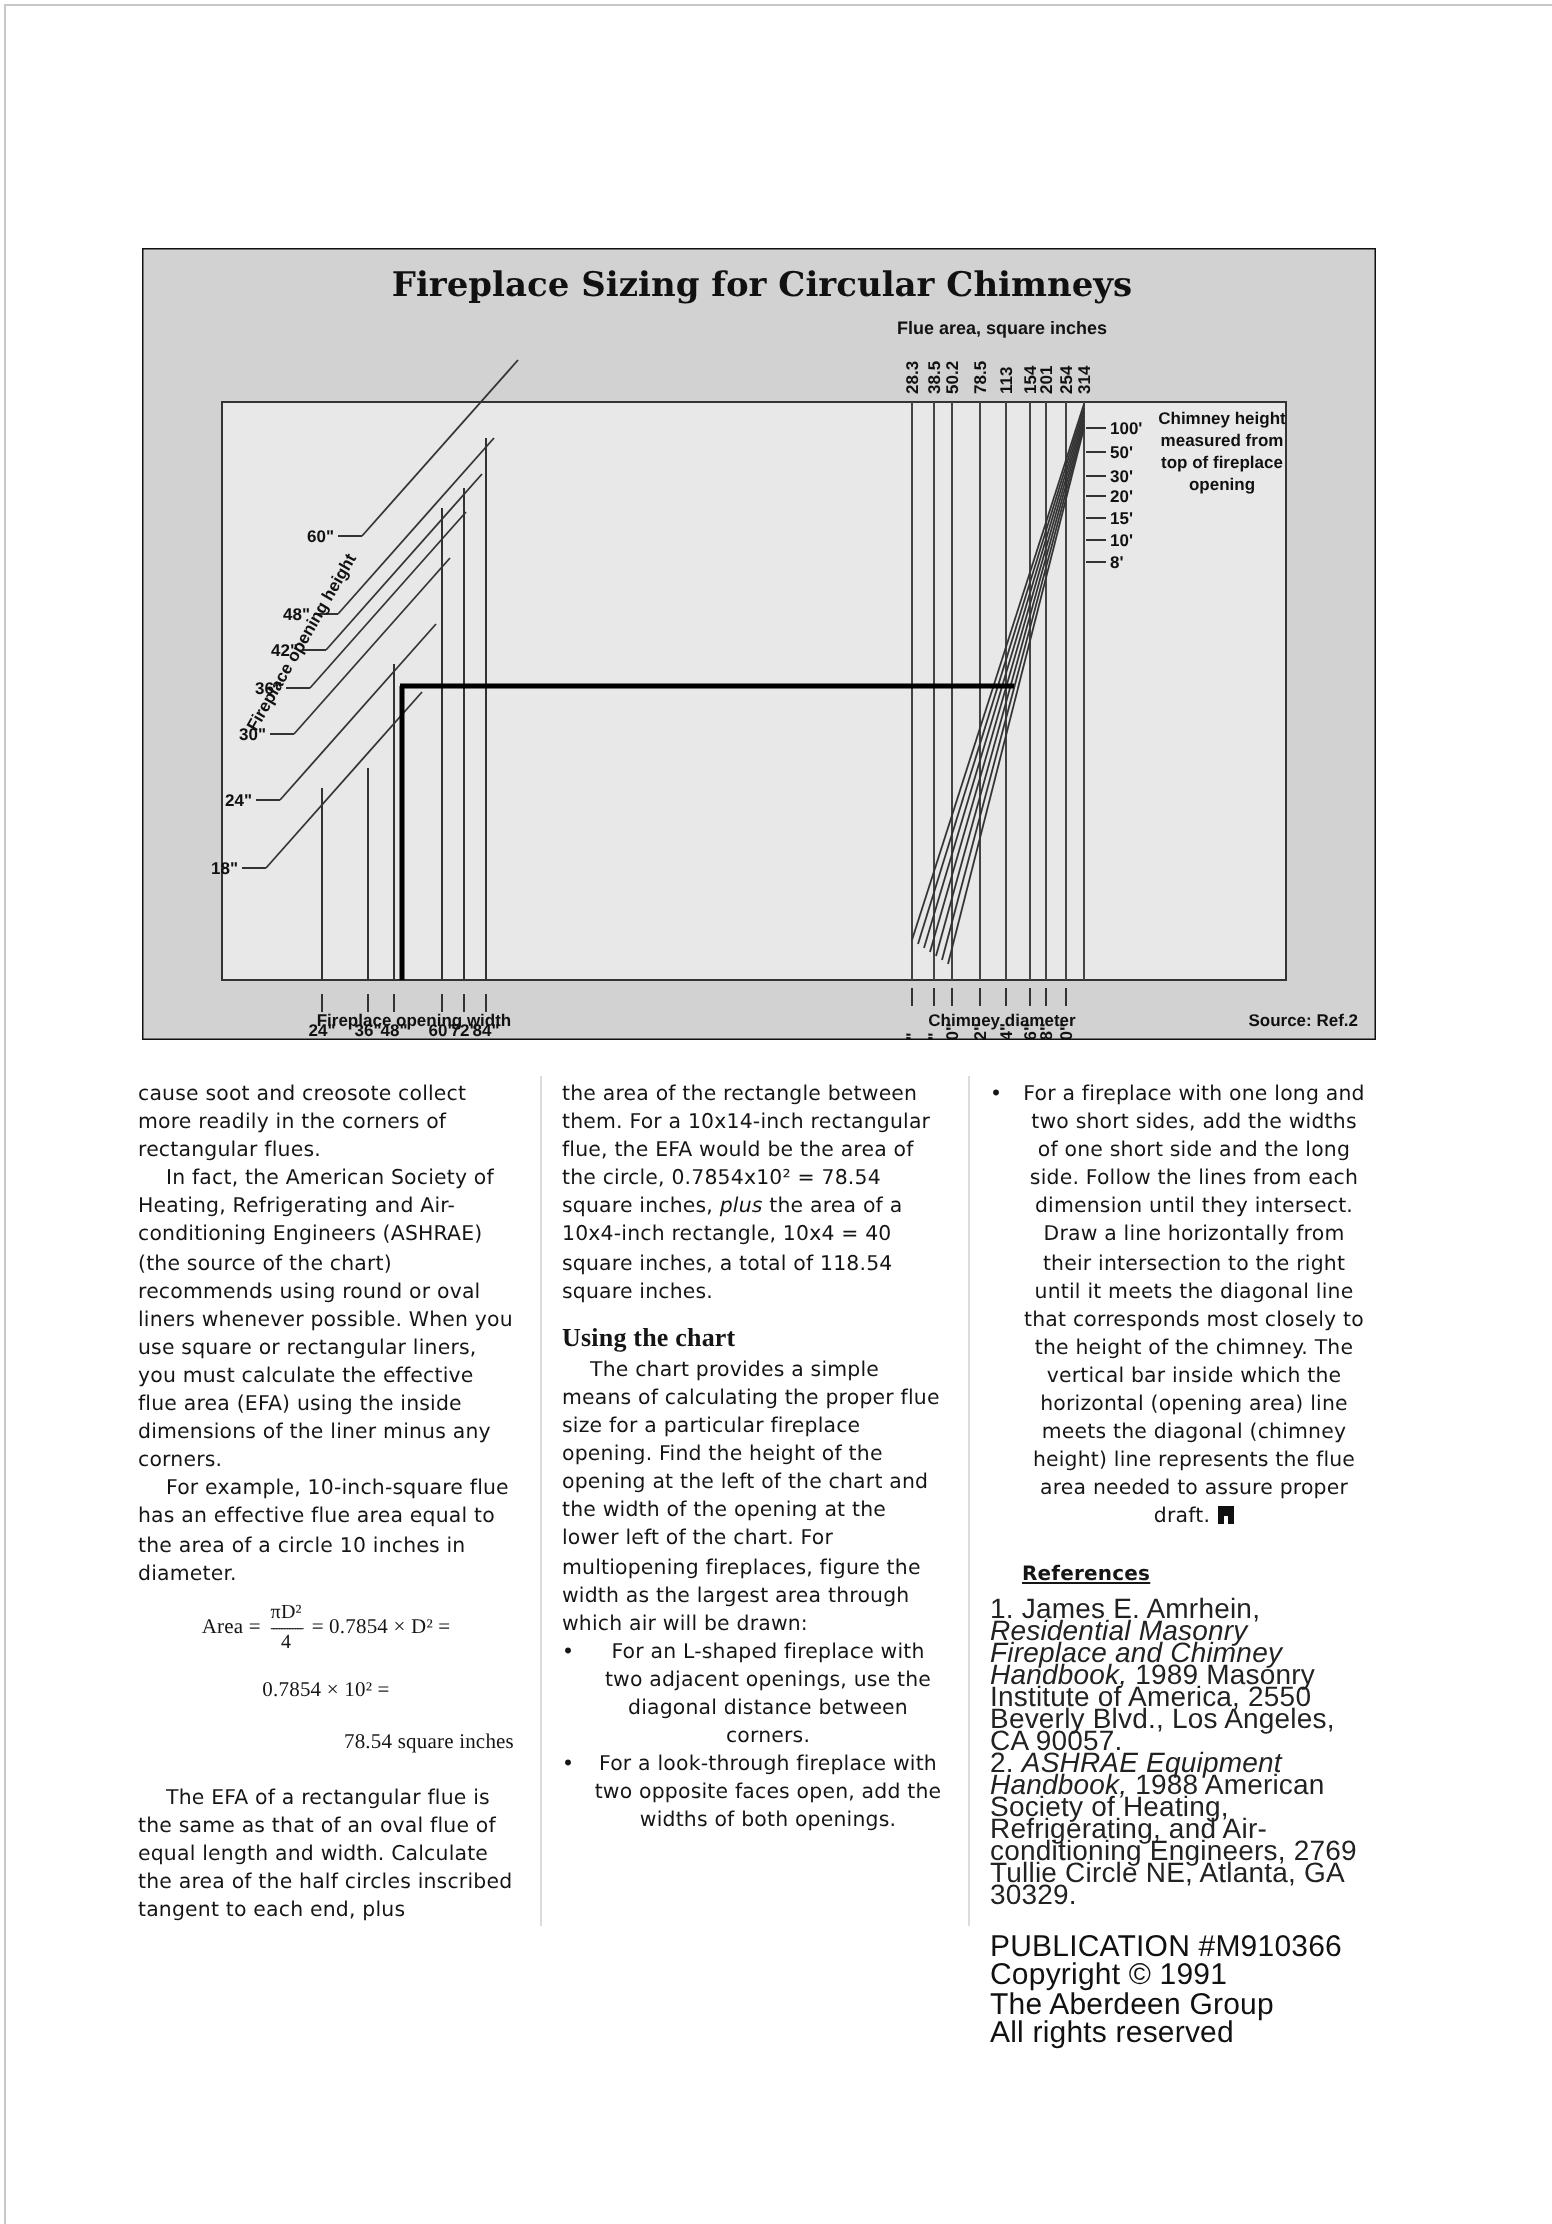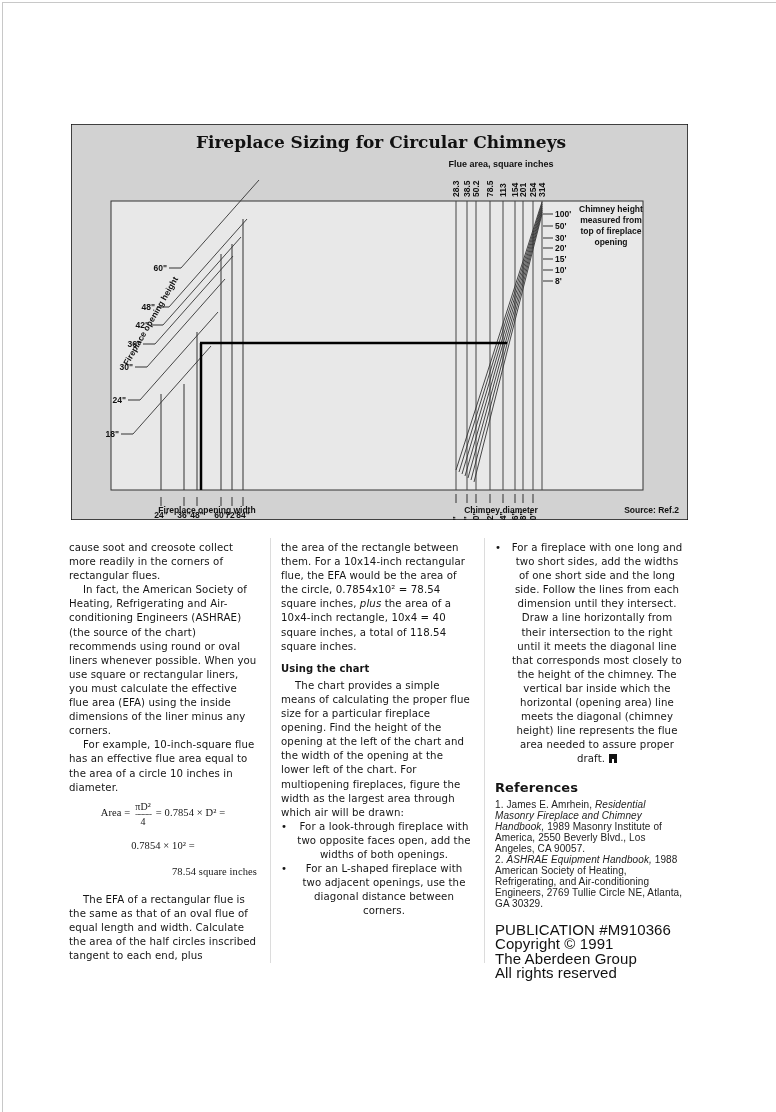--- a/index.html
+++ b/index.html
@@ -12,26 +12,26 @@
   .ind { text-indent:14px; }
   #col1 { left:69px; width:188px; }
   #col2 { left:281px; width:192px; }
   #col3 { left:495px; width:190px; }
   .rule { position:absolute; top:538px; width:1px; height:425px; background:#dcdcdc; }
   .formula { text-align:center; font-family:Liberation Serif, serif; font-size:10.5px; }
   .frac { display:inline-block; vertical-align:middle; text-align:center; line-height:11px; margin:0 2px; }
   .frac .num { display:block; font-size:10px; }
   .frac .bar { display:block; font-size:7px; letter-spacing:-1px; line-height:4px; }
   .frac .den { display:block; font-size:10px; }
-  h3 { margin:8px 0 3px 0; font-size:10px; font-weight:bold; }
+  h3 { margin:8px 0 3px 0; font-size:13px; font-weight:bold;font-family:Liberation Serif, serif; }
   ul.bul { margin:0; padding:0; list-style:none;text-align:center; }
   ul.bul li { position:relative; padding-left:14px; }
   ul.bul li::before { content:"•"; position:absolute; left:0; top:0; }
-  .refs-head { font-size:13px; font-weight:bold; margin:14px 0 4px 0; }
-  .ref { font-family:"Liberation Sans", sans-serif; font-size:10px; line-height:11px; color:#222; margin:0 0 4px 0; }
+  .refs-head { font-size:10px; font-weight:bold; margin:14px 0 4px 16px;text-decoration:underline; }
+  .ref { font-family:"Liberation Sans", sans-serif; font-size:14px; line-height:11px; color:#222; margin:0 0 4px 0; }
   .pub { font-family:"Liberation Sans", sans-serif; font-size:15px; line-height:14.5px; margin-top:14px; color:#111; }
   .endmark { display:inline-block; width:8px; height:9px; background:#111; vertical-align:-1px; margin-left:4px; position:relative; }
   .endmark::after { content:""; position:absolute; left:3px; bottom:0; width:2px; height:4px; background:#fff; }
 </style>
 </head>
 <body>
 
 <div class="page-frame"></div>
 
 <svg id="chart" viewBox="0 0 617 396" xmlns="http://www.w3.org/2000/svg">
@@ -183,22 +183,22 @@
   <div class="formula" style="margin-top:12px;text-align:center;">0.7854 × 10² =</div>
   <div class="formula" style="margin-top:12px;text-align:right;">78.54 square inches</div>
   <p class="ind" style="margin-top:14px;">The EFA of a rectangular flue is the same as that of an oval flue of equal length and width. Calculate the area of the half circles inscribed tangent to each end, plus</p>
 </div>
 
 <div id="col2" class="col">
   <p><span>the area of the rectangle between them. For a 10x14-inch rectangular flue, the EFA would be the area of the circle, 0.7854x10² = 78.54 square inches, </span><i>plus</i><span> the area of a 10x4-inch rectangle, 10x4 = 40 square inches, a total of 118.54 square inches.</span></p>
   <h3>Using the chart</h3>
   <p class="ind">The chart provides a simple means of calculating the proper flue size for a particular fireplace opening. Find the height of the opening at the left of the chart and the width of the opening at the lower left of the chart. For multiopening fireplaces, figure the width as the largest area through which air will be drawn:</p>
   <ul class="bul">
+    <li>For an L-shaped fireplace with two adjacent openings, use the diagonal distance between corners.</li>
     <li>For a look-through fireplace with two opposite faces open, add the widths of both openings.</li>
-    <li>For an L-shaped fireplace with two adjacent openings, use the diagonal distance between corners.</li>
   </ul>
 </div>
 
 <div id="col3" class="col">
   <ul class="bul">
     <li><span>For a fireplace with one long and two short sides, add the widths of one short side and the long side. Follow the lines from each dimension until they intersect. Draw a line horizontally from their intersection to the right until it meets the diagonal line that corresponds most closely to the height of the chimney. The vertical bar inside which the horizontal (opening area) line meets the diagonal (chimney height) line represents the flue area needed to assure proper draft.</span><span class="endmark"></span></li>
   </ul>
   <div class="refs-head">References</div>
   <p class="ref"><span>1. James E. Amrhein, </span><i>Residential Masonry Fireplace and Chimney Handbook,</i><span> 1989 Masonry Institute of America, 2550 Beverly Blvd., Los Angeles, CA 90057.</span></p>
   <p class="ref"><span>2. </span><i>ASHRAE Equipment Handbook,</i><span> 1988 American Society of Heating, Refrigerating, and Air-conditioning Engineers, 2769 Tullie Circle NE, Atlanta, GA 30329.</span></p>

